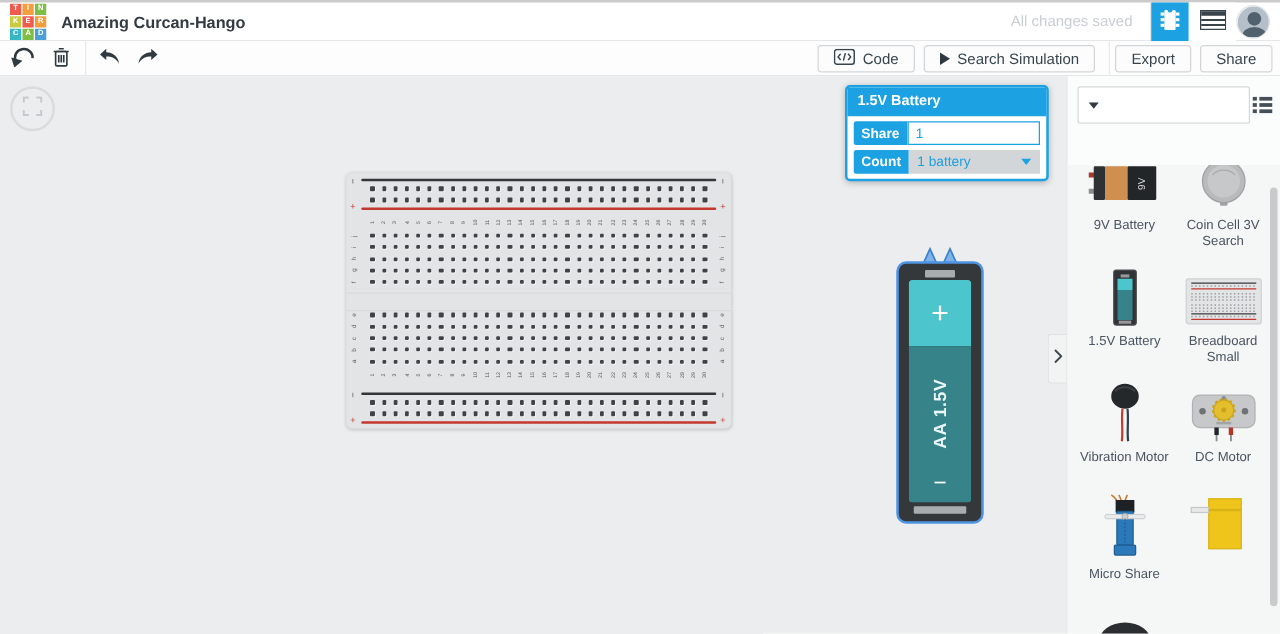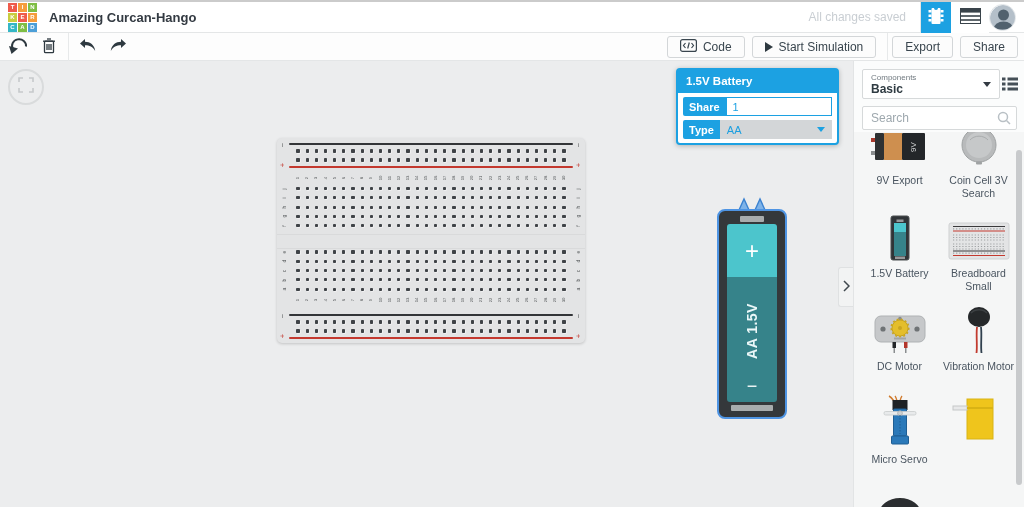--- a/index.html
+++ b/index.html
@@ -224,21 +224,21 @@
             <rect x="0.6" y="0.6" width="15.8" height="11.8" rx="2"></rect>
             <polyline points="5.5,4 3.5,6.5 5.5,9"></polyline>
             <polyline points="11.5,4 13.5,6.5 11.5,9"></polyline>
             <line x1="9.3" y1="3.5" x2="7.7" y2="9.5"></line>
           </svg>
         </span>
         <span>Code</span>
       </button>
       <button class="btn">
         <span class="play-tri"></span>
-        <span>Start Simulation</span>
+        <span>Search Simulation</span>
       </button>
       <div class="toolbar-divider"></div>
       <button class="btn">
         <span>Export</span>
       </button>
       <button class="btn" style="margin-right:0">
         <span>Share</span>
       </button>
     </div>
   </div>
@@ -793,81 +793,68 @@
       </div>
     </div>
 
     <div class="props">
       <div class="props-header">1.5V Battery</div>
       <div class="prop-row">
         <span class="prop-chip">Share</span>
         <input class="prop-input" value="1" style="">
       </div>
       <div class="prop-row">
-        <span class="prop-chip">Type</span>
+        <span class="prop-chip">Count</span>
         <span class="prop-select">
-          <span>AA</span>
+          <span>1 battery</span>
           <span class="caret"></span>
         </span>
       </div>
     </div>
 
     <div class="collapse-handle">
       <span>
         <svg width="7" height="12" viewBox="0 0 7 12" fill="none" stroke="#3F474D" stroke-width="1.5">
           <polyline points="1,1 6,6 1,11"></polyline>
         </svg>
       </span>
     </div>
   </div>
 
   <aside class="sidebar">
     <div class="comp-dd">
-      <div class="dd-text">
-        <div class="dd-label">Components</div>
-        <div class="dd-value">Basic</div>
-      </div>
       <span class="caret dark"></span>
     </div>
     <button class="list-toggle">
       <span>
         <svg width="16" height="14" viewBox="0 0 16 14">
           <rect x="0" y="0.5" width="3.5" height="3" fill="#454F57"></rect>
             <rect x="5.5" y="0.5" width="10.5" height="3" fill="#454F57"></rect>
           <rect x="0" y="5.5" width="3.5" height="3" fill="#454F57"></rect>
             <rect x="5.5" y="5.5" width="10.5" height="3" fill="#454F57"></rect>
           <rect x="0" y="10.5" width="3.5" height="3" fill="#454F57"></rect>
             <rect x="5.5" y="10.5" width="10.5" height="3" fill="#454F57"></rect>
         </svg>
       </span>
     </button>
-    <div class="search-wrap">
-      <input type="text" placeholder="Search" style="">
-      <span class="search-ic">
-        <svg width="14" height="14" viewBox="0 0 14 14" fill="none" stroke="#B9C0C5" stroke-width="1.5">
-          <circle cx="6" cy="6" r="4.5"></circle>
-            <line x1="9.5" y1="9.5" x2="13" y2="13"></line>
-        </svg>
-      </span>
-    </div>
 
     <div class="comp-list">
 
       <div class="comp-cell">
         <div class="thumb clip-top">
           <svg width="64" height="46" viewBox="0 0 64 46">
             <rect x="3" y="14" width="6" height="4" fill="#A83A2E"></rect>
             <rect x="3" y="27" width="6" height="4" fill="#8A8D8F"></rect>
             <rect x="7" y="9" width="9" height="27" rx="1" fill="#2E3133"></rect>
             <rect x="16" y="9" width="18" height="27" fill="#CE8F4F"></rect>
             <rect x="34" y="9" width="23" height="27" rx="1" fill="#232629"></rect>
             <text transform="rotate(-90 45 23)" x="45" y="26" font-size="8" fill="#D8DADB" text-anchor="middle" font-family="Liberation Sans, sans-serif">9V</text>
           </svg>
         </div>
-        <div class="comp-label">9V Export</div>
+        <div class="comp-label">9V Battery</div>
       </div>
 
       <div class="comp-cell">
         <div class="thumb clip-top">
           <svg width="46" height="46" viewBox="0 0 46 46">
             <circle cx="23" cy="21" r="17" fill="#B8BABB" stroke="#9FA2A3"></circle>
             <circle cx="23" cy="21" r="13" fill="#C6C8C9"></circle>
             <rect x="20" y="37.5" width="6" height="3" rx="1" fill="#9FA2A3"></rect>
             <path d="M14,16 a11,9 0 0 1 18,0" fill="none" stroke="#A9ACAD" stroke-width="1"></path>
           </svg>
@@ -905,63 +892,63 @@
             <line x1="6" y1="32" x2="58" y2="32" stroke="#3A3A3C" stroke-width="1"></line>
             <line x1="6" y1="36.5" x2="58" y2="36.5" stroke="#C3392F" stroke-width="1"></line>
           </svg>
         </div>
         <div class="comp-label">Breadboard Small</div>
       </div>
 
 
       <div class="comp-cell">
         <div class="thumb">
+          <svg width="40" height="52" viewBox="0 0 40 52">
+            <ellipse cx="20" cy="13" rx="11" ry="10" fill="#25282A"></ellipse>
+            <path d="M12,9 a10,8 0 0 1 16,0" fill="none" stroke="#3C4043" stroke-width="1.5"></path>
+            <path d="M18,23 C17,32 18.5,41 17.5,49" fill="none" stroke="#C23B2F" stroke-width="1.8"></path>
+            <path d="M22,23 C23,32 21.5,41 22.5,49" fill="none" stroke="#30404E" stroke-width="1.8"></path>
+          </svg>
+        </div>
+        <div class="comp-label">Vibration Motor</div>
+      </div>
+
+      <div class="comp-cell">
+        <div class="thumb">
           <svg width="58" height="48" viewBox="0 0 58 48">
             <path d="M10,8 h38 a6,6 0 0 1 6,6 v14 a6,6 0 0 1 -6,6 h-38 a6,6 0 0 1 -6,-6 v-14 a6,6 0 0 1 6,-6 Z" fill="#C6C8CA" stroke="#AFB2B4"></path>
             <circle cx="29" cy="10.5" r="1.8" fill="#8A8D8F"></circle>
             <circle cx="12" cy="21" r="2.6" fill="#6F7375"></circle>
             <circle cx="46" cy="21" r="2.6" fill="#6F7375"></circle>
             <circle cx="29" cy="20" r="8" fill="#E4BE2B" stroke="#C9A51F"></circle>
             <circle cx="29" cy="20" r="8.8" fill="none" stroke="#C9A51F" stroke-width="1.6" stroke-dasharray="2 2.2"></circle>
             <circle cx="29" cy="20" r="2" fill="#C9A51F"></circle>
             <rect x="23" y="29.5" width="12" height="2" fill="#A2A5A7"></rect>
             <rect x="21.5" y="34" width="3.5" height="6" fill="#232629"></rect>
             <rect x="33" y="34" width="3.5" height="6" fill="#B3362B"></rect>
             <rect x="22.5" y="40" width="1.5" height="5" fill="#8A8D8F"></rect>
             <rect x="34" y="40" width="1.5" height="5" fill="#8A8D8F"></rect>
           </svg>
         </div>
         <div class="comp-label">DC Motor</div>
       </div>
 
       <div class="comp-cell">
         <div class="thumb">
-          <svg width="40" height="52" viewBox="0 0 40 52">
-            <ellipse cx="20" cy="13" rx="11" ry="10" fill="#25282A"></ellipse>
-            <path d="M12,9 a10,8 0 0 1 16,0" fill="none" stroke="#3C4043" stroke-width="1.5"></path>
-            <path d="M18,23 C17,32 18.5,41 17.5,49" fill="none" stroke="#C23B2F" stroke-width="1.8"></path>
-            <path d="M22,23 C23,32 21.5,41 22.5,49" fill="none" stroke="#30404E" stroke-width="1.8"></path>
-          </svg>
-        </div>
-        <div class="comp-label">Vibration Motor</div>
-      </div>
-
-      <div class="comp-cell">
-        <div class="thumb">
           <svg width="40" height="54" viewBox="0 0 40 54">
             <path d="M14,6 q-3,-4 -5,-5 M17,6 q-1,-4 -2,-5 M20,6 q1,-4 2,-5" stroke="#D07A2C" stroke-width="1.4" fill="none"></path>
             <rect x="12.5" y="5" width="15" height="10" fill="#1E2124"></rect>
             <rect x="13.5" y="14" width="13" height="27" rx="1" fill="#2B79B9" stroke="#1F5E93"></rect>
             <rect x="4" y="16.5" width="32" height="3.5" rx="1.5" fill="#E8EAEB" stroke="#C8CBCC" stroke-width="0.8"></rect>
             <circle cx="20" cy="18.2" r="2.4" fill="#CED1D2" stroke="#AAADAF" stroke-width="0.8"></circle>
             <rect x="11.5" y="41" width="17" height="8" rx="1" fill="#2B79B9" stroke="#1F5E93"></rect>
             <path d="M20,20 v19" stroke="#1F5E93" stroke-width="1" stroke-dasharray="1.5 1.5"></path>
           </svg>
         </div>
-        <div class="comp-label">Micro Servo</div>
+        <div class="comp-label">Micro Share</div>
       </div>
 
       <div class="comp-cell">
         <div class="thumb">
           <svg width="56" height="52" viewBox="0 0 56 52">
             <rect x="16" y="2" width="26" height="40" fill="#EFC51C" stroke="#D9B314"></rect>
             <rect x="2" y="9" width="14" height="4" fill="#E8E9EA" stroke="#C5C7C8"></rect>
             <line x1="16" y1="11" x2="42" y2="11" stroke="#D9B314" stroke-width="2"></line>
           </svg>
         </div>

